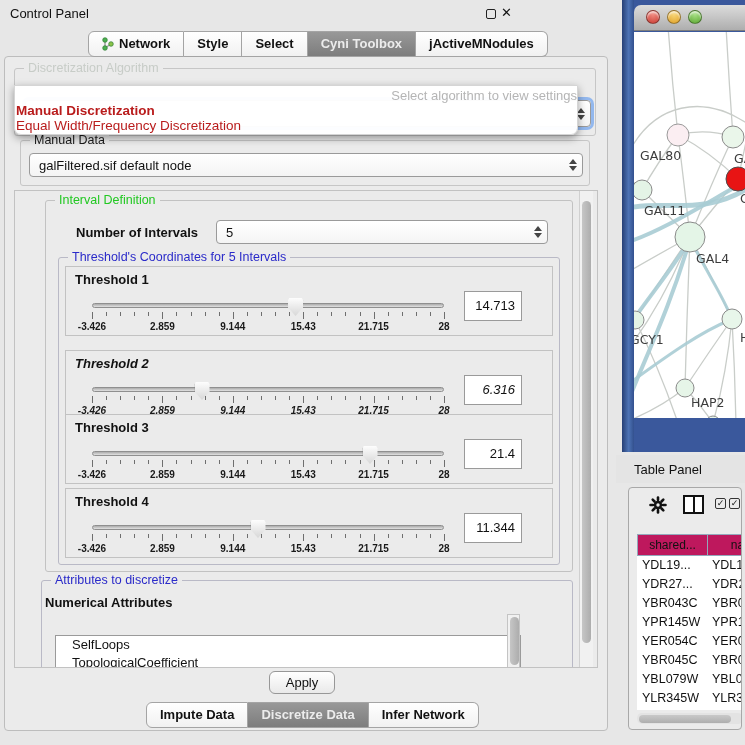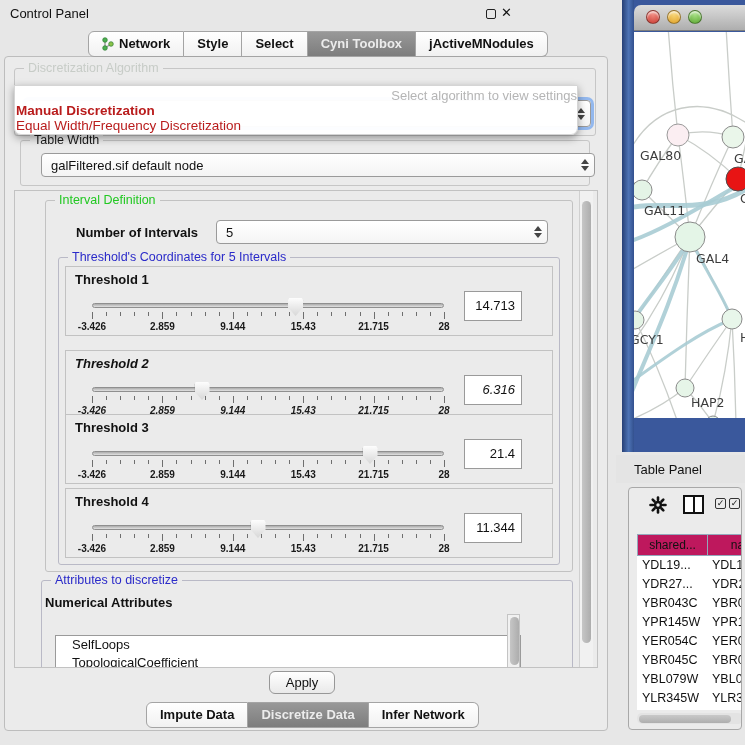--- a/index.html
+++ b/index.html
@@ -149,22 +149,22 @@
 
   <div id="algo-popup">
     <div class="prompt">Select algorithm to view settings</div>
     <div id="algo-options">
         <div class="opt first">Manual Discretization</div>
         <div class="opt">Equal Width/Frequency Discretization</div>
       </div>
   </div>
 
   <div class="fieldset" style="left:20px;top:140px;width:570px;height:46px;">
-    <div class="legend black">Table Width</div>
-    <div class="combo" style="left:8px;top:12px;width:554px;height:24px;margin-left:12px;">
+    <div class="legend black">Manual Data</div>
+    <div class="combo" style="left:8px;top:12px;width:554px;height:24px;">
       <span style="overflow:hidden;white-space:nowrap;">galFiltered.sif default node</span>
       <span class="spin">
           <i class="up"></i>
           <i class="dn"></i>
         </span>
     </div>
   </div>
 
   <div id="scrollwrap">
 

